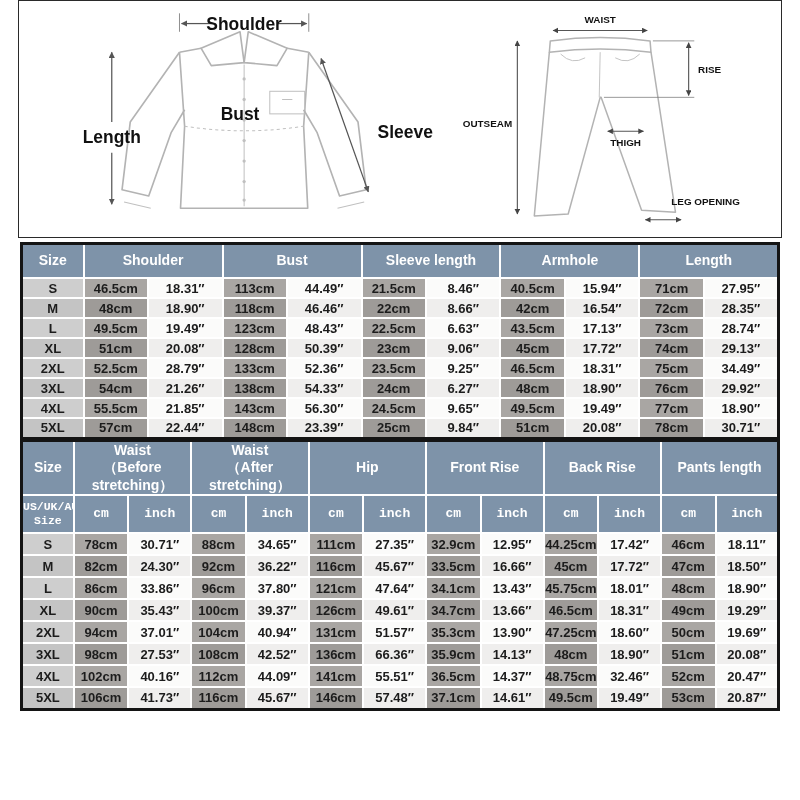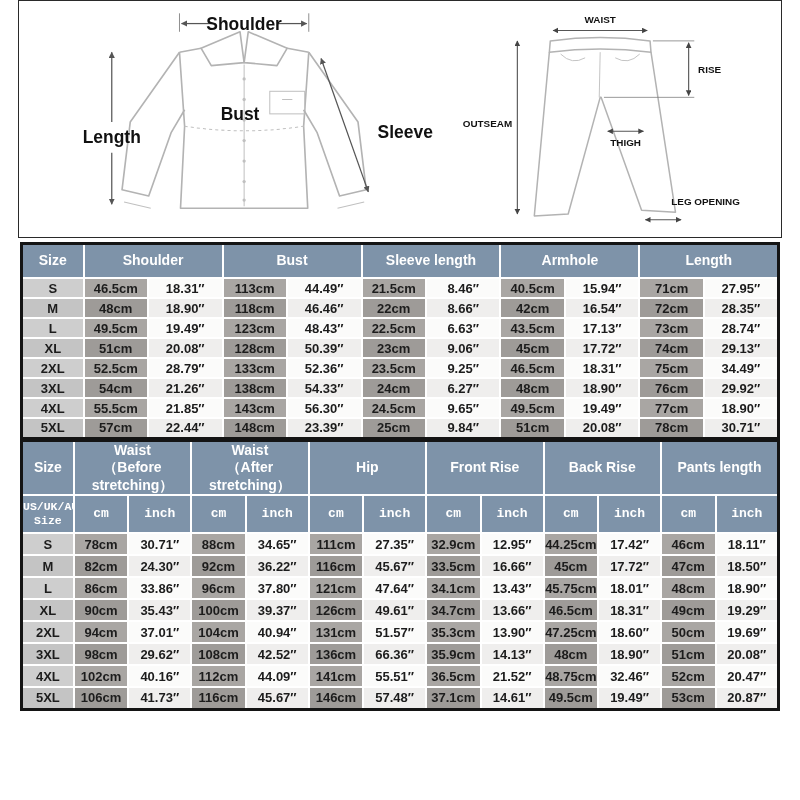--- a/index.html
+++ b/index.html
@@ -410,42 +410,42 @@
           <td class="cm">35.3cm</td>
           <td class="inch">13.90″</td>
           <td class="cm">47.25cm</td>
           <td class="inch">18.60″</td>
           <td class="cm">50cm</td>
           <td class="inch">19.69″</td>
         </tr>
         <tr>
           <td class="size">3XL</td>
           <td class="cm">98cm</td>
-          <td class="inch">29.62″</td>
+          <td class="inch">27.53″</td>
           <td class="cm">108cm</td>
           <td class="inch">42.52″</td>
           <td class="cm">136cm</td>
           <td class="inch">66.36″</td>
           <td class="cm">35.9cm</td>
           <td class="inch">14.13″</td>
           <td class="cm">48cm</td>
           <td class="inch">18.90″</td>
           <td class="cm">51cm</td>
           <td class="inch">20.08″</td>
         </tr>
         <tr>
           <td class="size">4XL</td>
           <td class="cm">102cm</td>
           <td class="inch">40.16″</td>
           <td class="cm">112cm</td>
           <td class="inch">44.09″</td>
           <td class="cm">141cm</td>
           <td class="inch">55.51″</td>
           <td class="cm">36.5cm</td>
-          <td class="inch">21.52″</td>
+          <td class="inch">14.37″</td>
           <td class="cm">48.75cm</td>
           <td class="inch">32.46″</td>
           <td class="cm">52cm</td>
           <td class="inch">20.47″</td>
         </tr>
         <tr>
           <td class="size">5XL</td>
           <td class="cm">106cm</td>
           <td class="inch">41.73″</td>
           <td class="cm">116cm</td>

